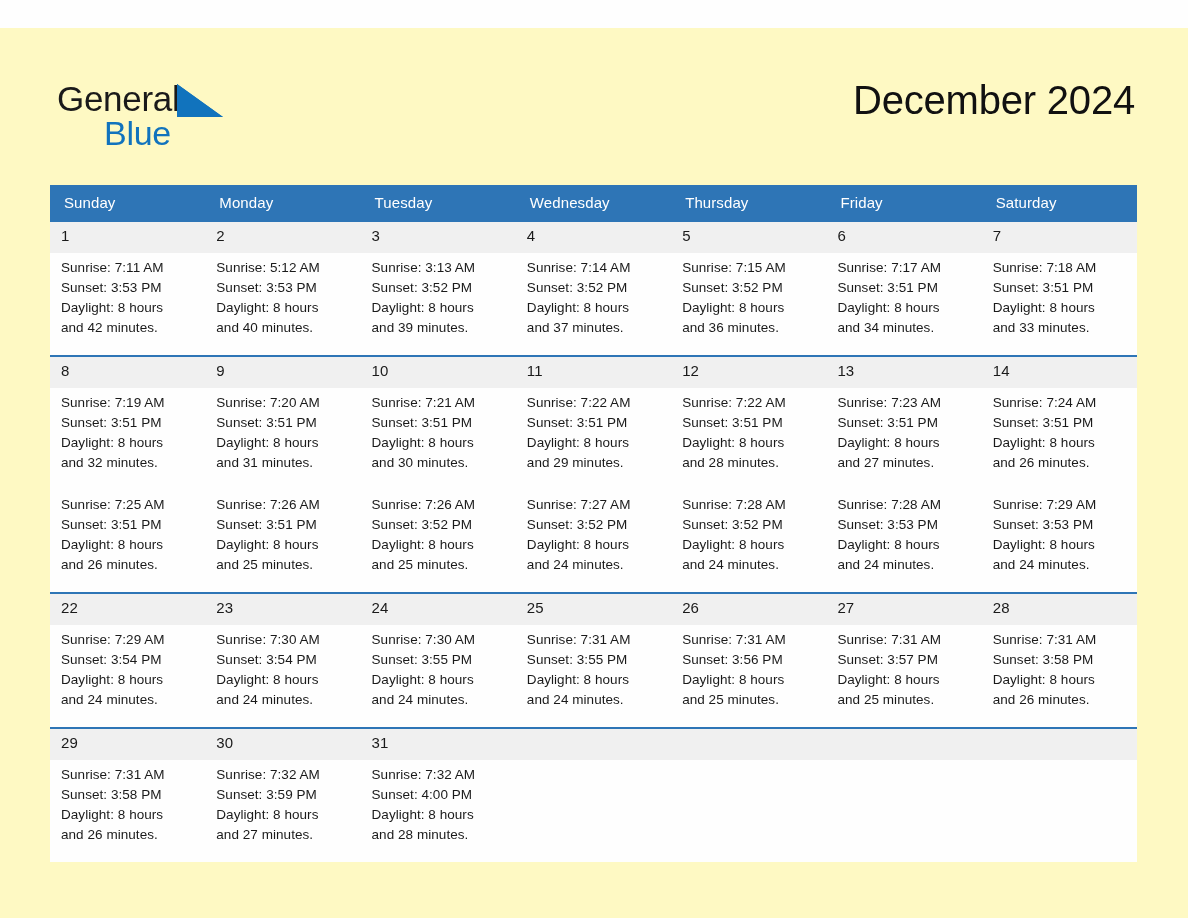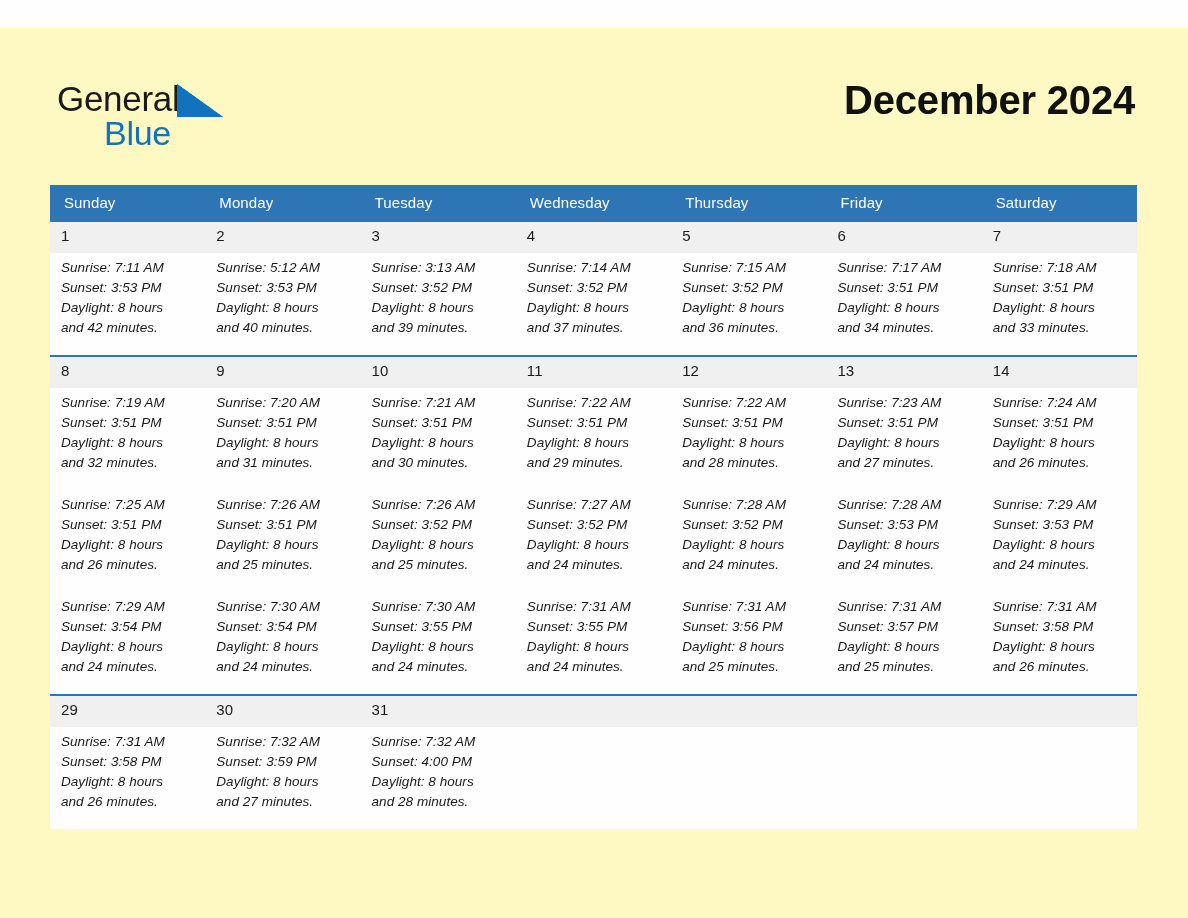--- a/index.html
+++ b/index.html
@@ -69,21 +69,21 @@
   .title-block {
     position: absolute;
     right: 53px;
     top: 48px;
     text-align: right;
   }
   .cal-title {
     font-size: 40px;
     line-height: 48px;
     color: #111111;
-    font-weight: bold;
+    font-weight: normal;
     letter-spacing: -0.2px;
   }
   .cal-subtitle {
     font-size: 25px;
     line-height: 34px;
     color: #111111;
     margin-top: 10px;
     letter-spacing: -0.1px;
   }
 
@@ -120,21 +120,20 @@
     padding: 5px 0 6px 11px;
     height: 20px;
     vertical-align: top;
     letter-spacing: 0.1px;
   }
   tbody tr.info-row td {
     background: #fefefe;
     vertical-align: top;
     padding: 5px 8px 13px 11px;
     height: 84px;
-    font-style: italic;
   }
   .info-line {
     font-size: 13.5px;
     line-height: 20px;
     color: #1a1a1a;
     white-space: nowrap;
     letter-spacing: 0.05px;
   }
   .empty-cell { }
 </style>
@@ -332,20 +331,29 @@
             <div class="info-line">and 24 minutes.</div>
           </td>
           <td>
             <div class="info-line">Sunrise: 7:29 AM</div>
             <div class="info-line">Sunset: 3:53 PM</div>
             <div class="info-line">Daylight: 8 hours</div>
             <div class="info-line">and 24 minutes.</div>
           </td>
         </tr>
 
+        <tr class="daynum-row">
+          <td>22</td>
+          <td>23</td>
+          <td>24</td>
+          <td>25</td>
+          <td>26</td>
+          <td>27</td>
+          <td>28</td>
+        </tr>
         <tr class="info-row">
           <td>
             <div class="info-line">Sunrise: 7:29 AM</div>
             <div class="info-line">Sunset: 3:54 PM</div>
             <div class="info-line">Daylight: 8 hours</div>
             <div class="info-line">and 24 minutes.</div>
           </td>
           <td>
             <div class="info-line">Sunrise: 7:30 AM</div>
             <div class="info-line">Sunset: 3:54 PM</div>

